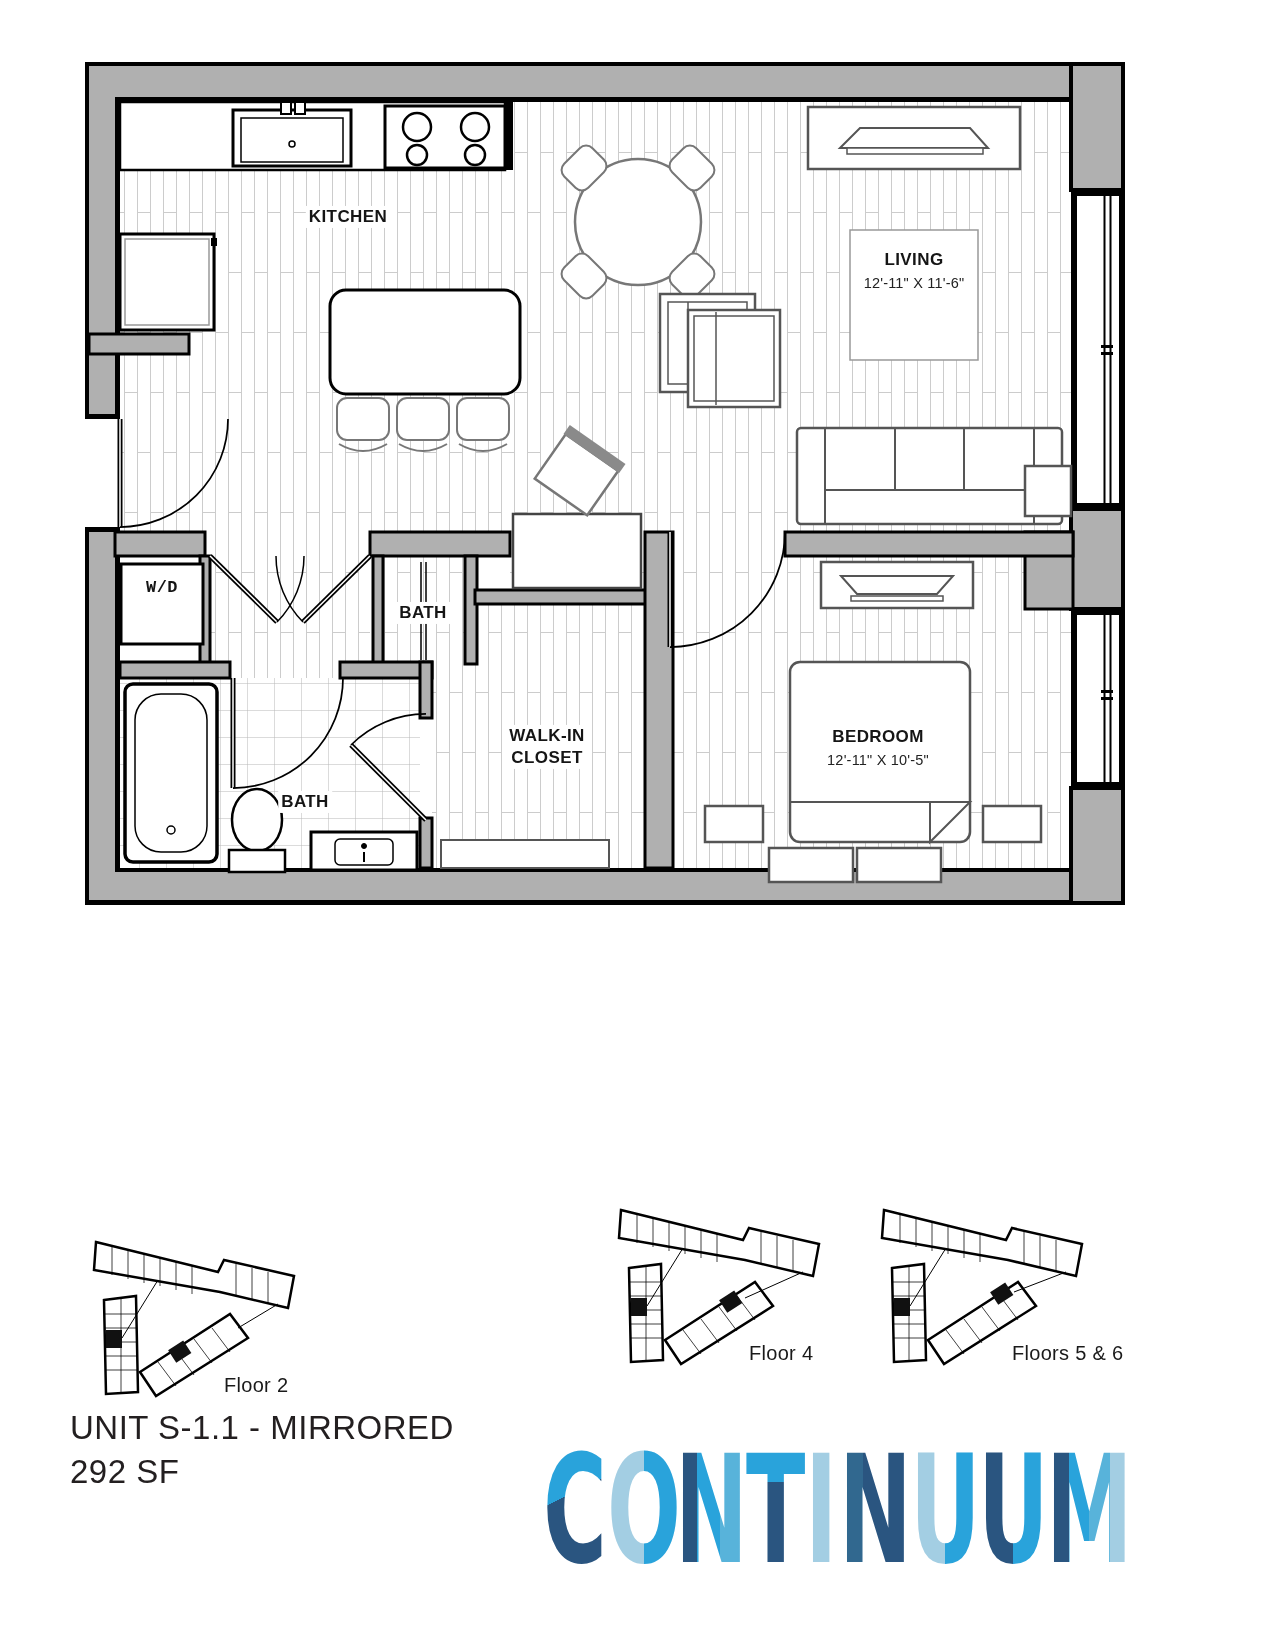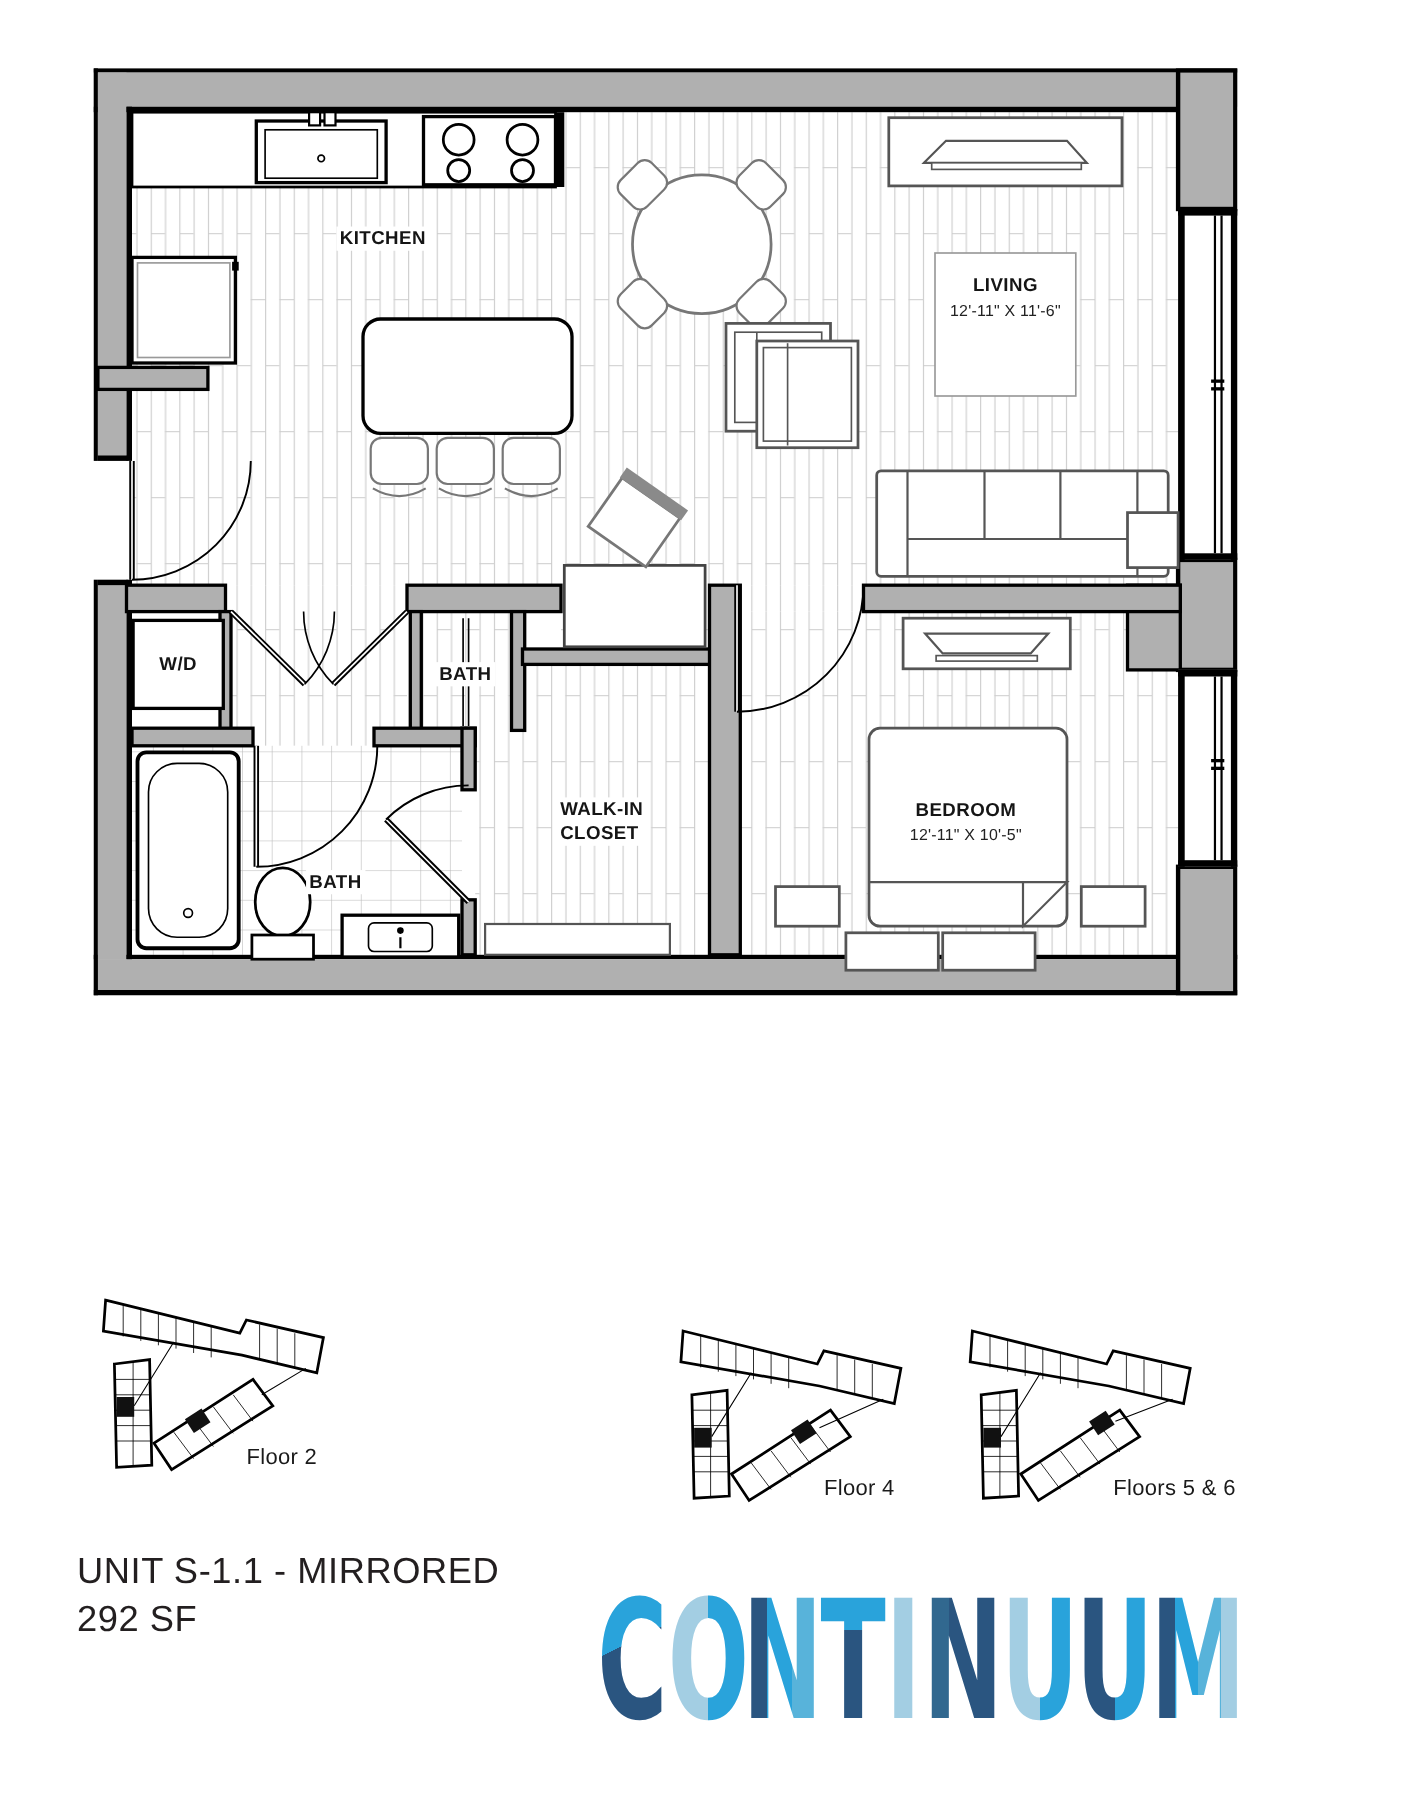--- a/index.html
+++ b/index.html
@@ -1,20 +1,20 @@
 <!DOCTYPE html>
 <html><head>
 <meta charset="utf-8">
 <style>
   html,body{margin:0;padding:0;background:#fff;}
   .sheet{position:relative;width:1275px;height:1650px;background:#fff;overflow:hidden;
          font-family:"Liberation Sans",sans-serif;color:#111;}
   .plan{position:absolute;left:85px;top:62px;width:1040px;height:843px;}
   .plan svg{position:absolute;left:0;top:0;}
-  .room-label{position:absolute;transform:translate(-50%,-50%);text-align:left;
+  .room-label{position:absolute;transform:translate(-50%,-50%);text-align:center;
 ed    background:#fff;padding:0 3px;line-height:1.3;white-space:pre-line;
     font-weight:bold;font-size:17px;letter-spacing:.4px;color:#151515;background:#fff;}
   .room-dims{position:absolute;transform:translate(-50%,-50%);text-align:center;
     font-weight:normal;font-size:14.5px;letter-spacing:.2px;color:#222;background:#fff;padding:0 2px;}
   .locator{position:absolute;width:250px;height:190px;}
   .locator svg{position:absolute;left:0;top:0;}
   .locator .floor-label{position:absolute;left:132px;top:150px;font-size:20px;color:#1a1a1a;
     letter-spacing:.3px;white-space:nowrap;}
   .footer-title{position:absolute;left:70px;top:1406px;font-size:33px;letter-spacing:.5px;
     color:#231f20;line-height:1.32;}
@@ -272,25 +272,25 @@
     </svg>
 
     <div class="room-label" style="left:263px;top:155px;">KITCHEN</div>
     <div class="room-label" style="left:829px;top:198px;">LIVING</div>
     <div class="room-dims" style="left:829px;top:221px;">12'-11" X 11'-6"</div>
     <div class="room-label" style="left:793px;top:675px;">BEDROOM</div>
     <div class="room-dims" style="left:793px;top:698px;">12'-11" X 10'-5"</div>
     <div class="room-label" style="left:462px;top:685px;">WALK-IN
 CLOSET</div>
     <div class="room-label" style="left:220px;top:740px;">BATH</div>
-    <div class="room-label" style="left:77px;top:542px;">W/D</div>
+    <div class="room-label" style="left:77px;top:526px;font-family:Liberation Mono, monospace;">W/D</div>
     <div class="room-label" style="left:338px;top:551px;">BATH</div>
   </div>
 
-  <div class="locator" style="left:92px;top:1164px;">
+  <div class="locator" style="left:92px;top:1224px;">
     <svg width="210" height="175" viewBox="0 0 210 175">
       <g fill="#fff" stroke="#000" stroke-width="2.5">
         <polygon points="4,18 126,48 132,36 202,52 196,84 128,68 2,46"></polygon>
         <polygon points="12,76 44,72 46,168 14,170"></polygon>
         <polygon points="48,148 138,90 156,114 64,172"></polygon>
       </g>
       <g stroke="#000" stroke-width="0.75" fill="none">
         <path d="M20,22 V51 M36,26 V55 M52,30 V59 M68,33 V62 M84,37 V66 M100,41 V70 M144,40 V72 M160,44 V76 M176,48 V79"></path>
         <path d="M13,90 H45 M13,104 H45 M13,118 H45 M13,132 H45 M13,146 H45"></path>
         <path d="M66,138 L84,162 M84,127 L102,151 M102,115 L120,139 M120,104 L138,128"></path>

